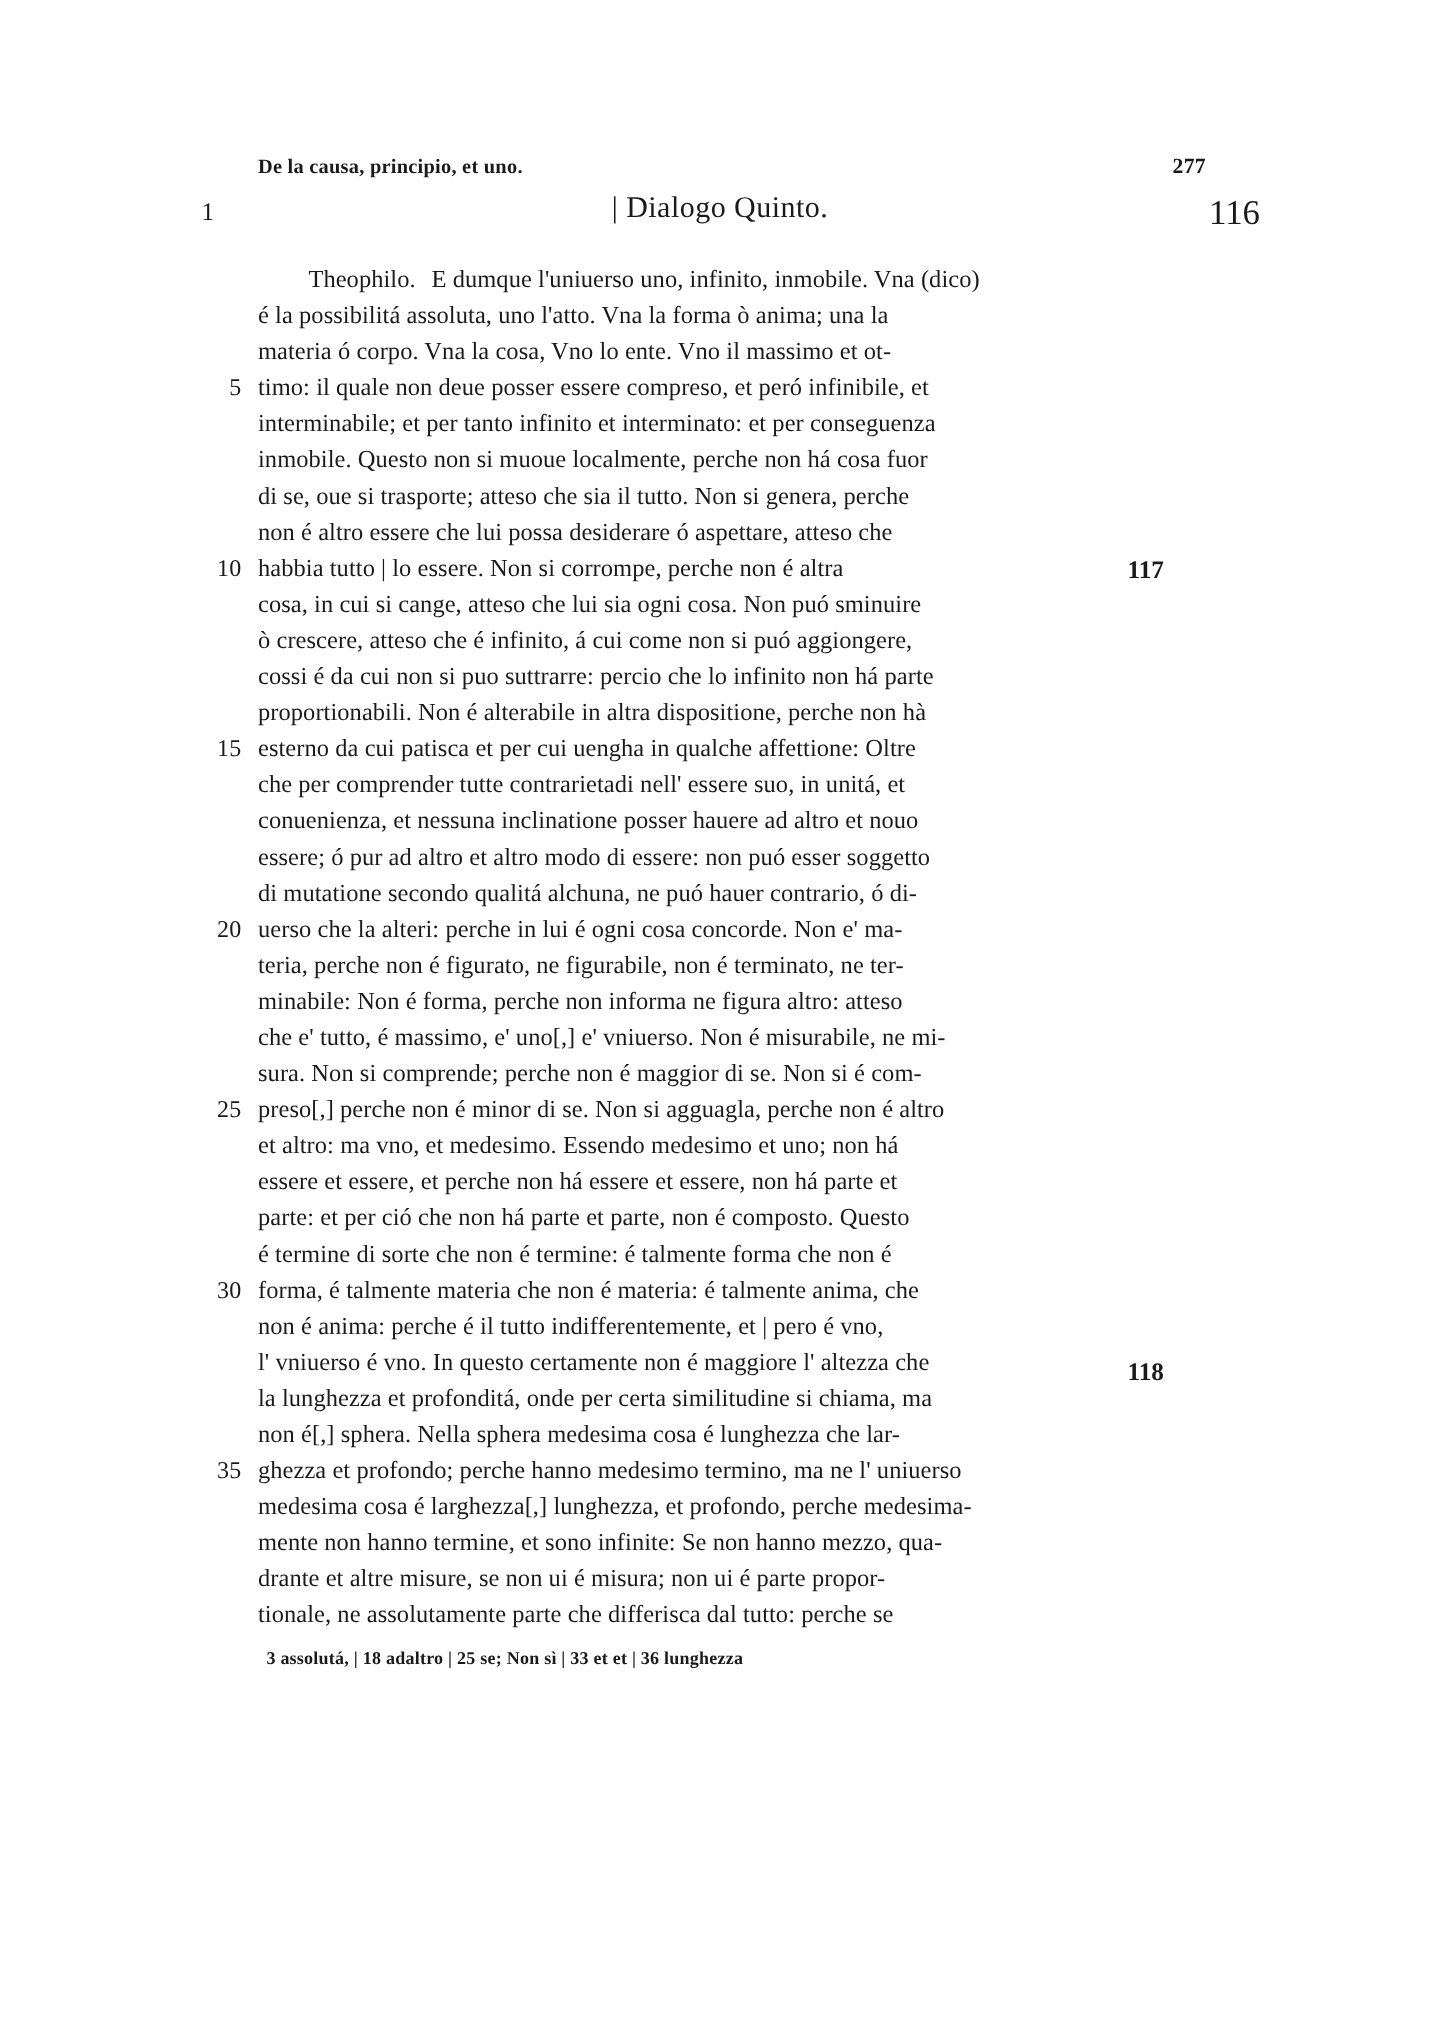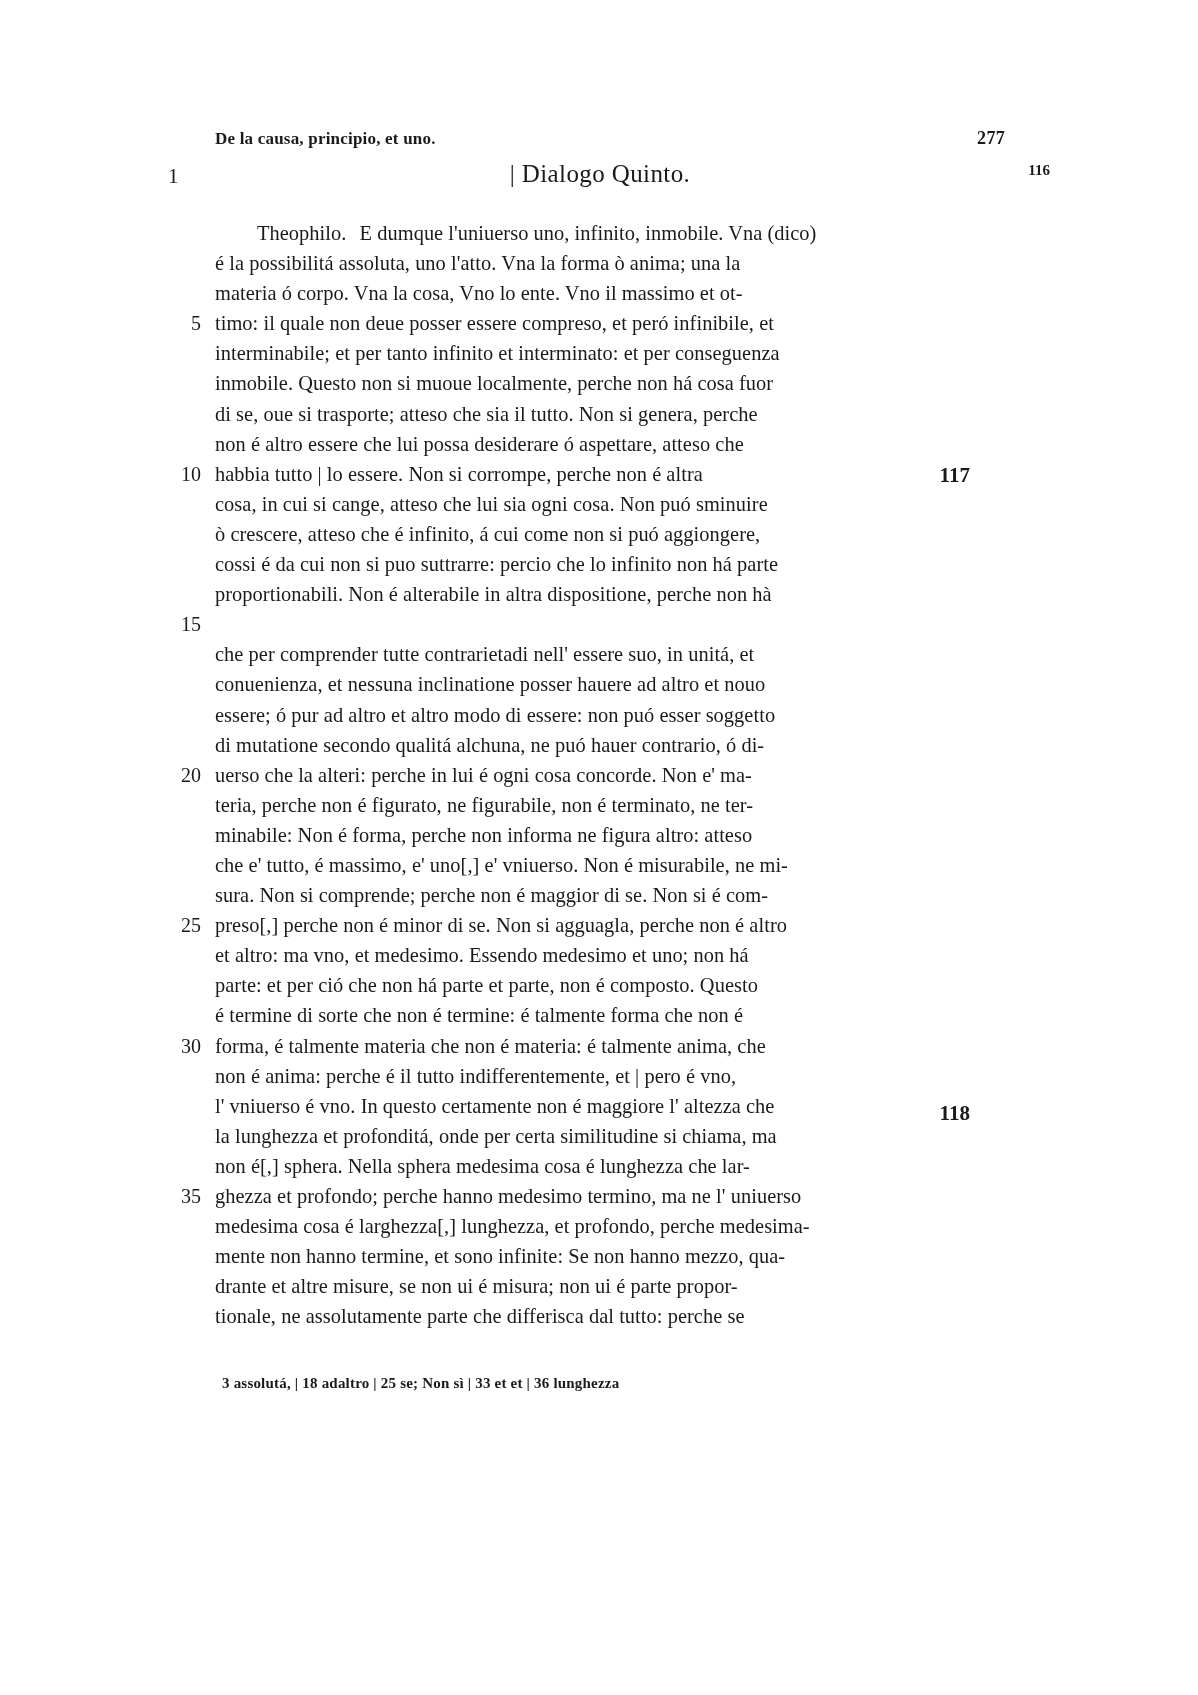--- a/index.html
+++ b/index.html
@@ -63,22 +63,22 @@
     top: 0;
     width: 900px;
     text-align: center;
     font-size: 25px;
     letter-spacing: .4px;
   }
   .headline .rightnum {
     position: absolute;
     right: 0px;
     top: 2px;
-    font-size: 15px;
-    font-weight: bold;
+    font-size: 29px;
+    font-weight: normal;
   }
   
   .textblock {
     position: absolute;
     left: 215px;
     top: 222px;
     width: 755px;
   }
   .line {
     position: relative;
@@ -200,20 +200,21 @@
       <span class="txt">cossi é da cui non si puo suttrarre: percio che lo infinito non há parte</span>
     </div>
 
     <div class="line">
       <span class="num"></span>
       <span class="txt">proportionabili.   Non é alterabile in altra dispositione, perche non hà</span>
     </div>
 
     <div class="line">
       <span class="num">15</span>
+      <span class="txt">esterno da cui patisca et per cui uengha in qualche affettione: Oltre</span>
     </div>
 
     <div class="line">
       <span class="num"></span>
       <span class="txt">che per comprender tutte contrarietadi nell' essere suo, in unitá, et</span>
     </div>
 
     <div class="line">
       <span class="num"></span>
       <span class="txt">conuenienza, et nessuna inclinatione posser hauere ad altro et nouo</span>
@@ -257,20 +258,24 @@
     <div class="line">
       <span class="num">25</span>
       <span class="txt">preso[,] perche non é minor di se.   Non si agguagla, perche non é altro</span>
     </div>
 
     <div class="line">
       <span class="num"></span>
       <span class="txt">et altro: ma vno, et medesimo.     Essendo medesimo et uno; non há</span>
     </div>
 
+    <div class="line">
+      <span class="num"></span>
+      <span class="txt">essere et essere, et perche non há essere et essere, non há parte et</span>
+    </div>
 
     <div class="line">
       <span class="num"></span>
       <span class="txt">parte: et per ció che non há parte et parte, non é composto.  Questo</span>
     </div>
 
     <div class="line">
       <span class="num"></span>
       <span class="txt">é termine di sorte che non é termine: é talmente forma che non é</span>
     </div>

